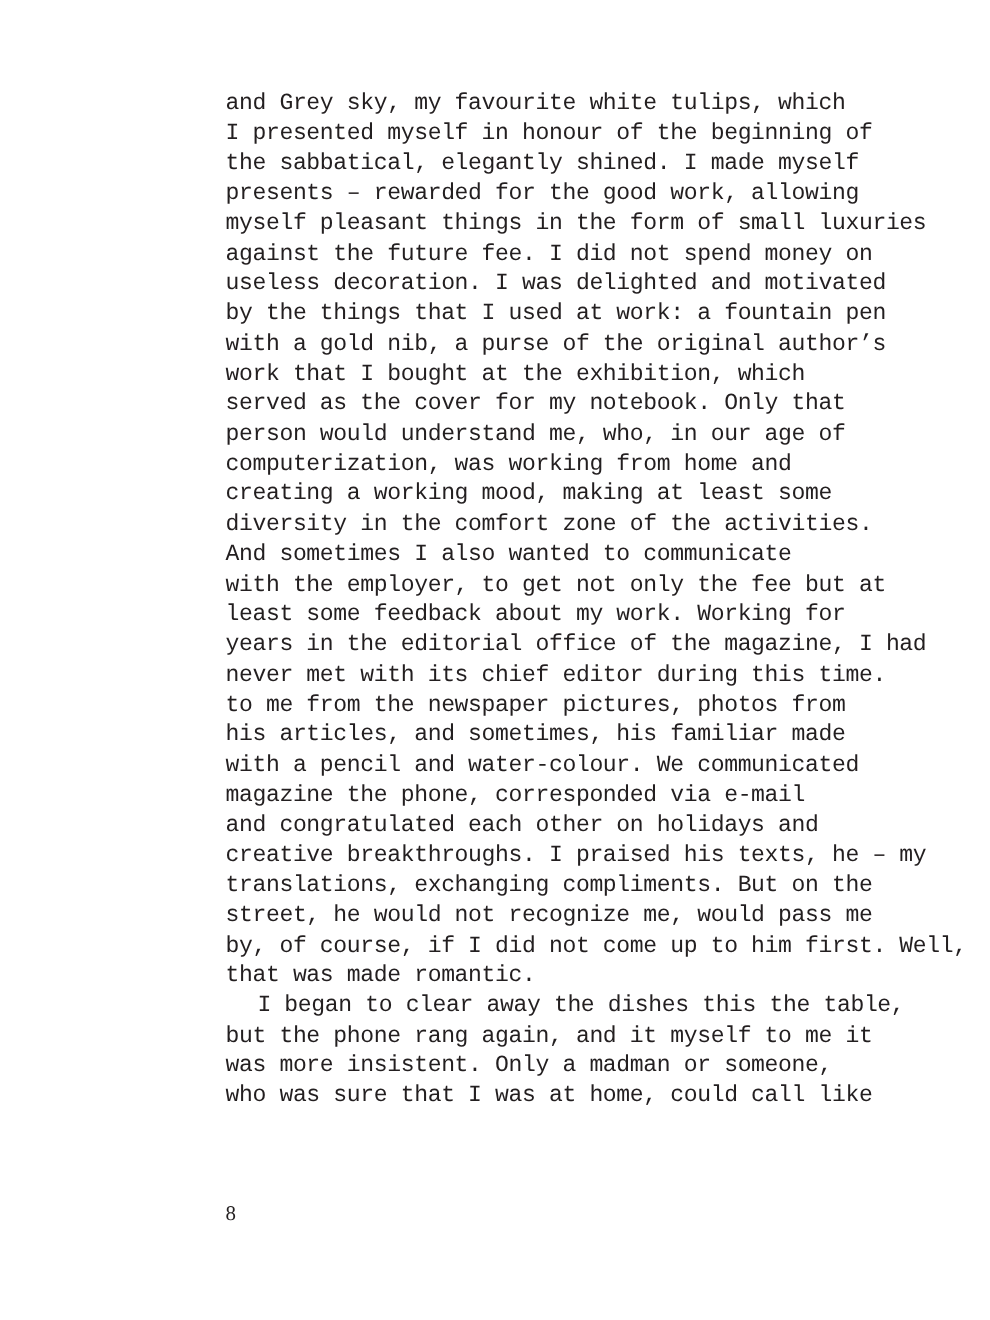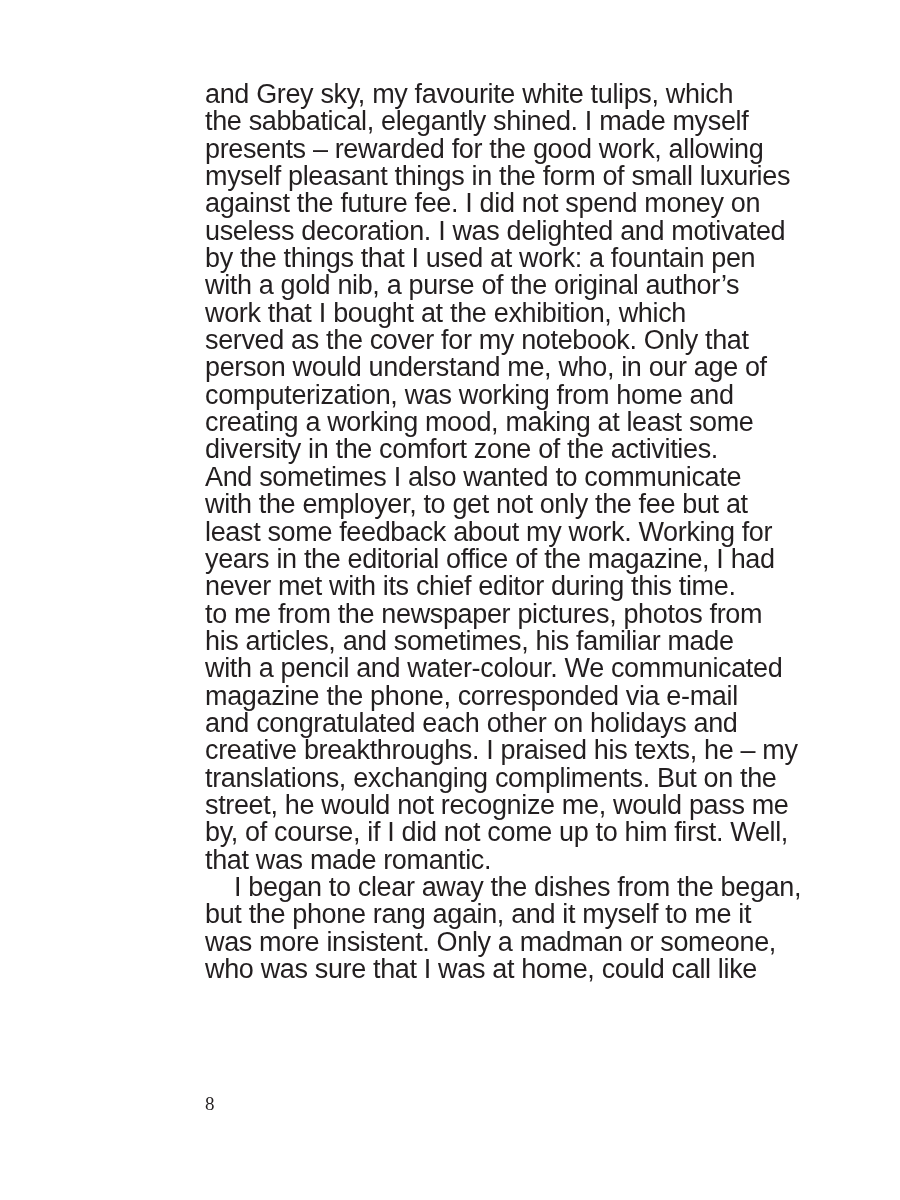--- a/index.html
+++ b/index.html
@@ -12,22 +12,22 @@
       height: 1200px;
       position: relative;
       overflow: hidden;
       color: #231f20;
     }
     .page-body {
       position: absolute;
       left: 205px;
       top: 81px;
       width: 481px;
-      font-family: Liberation Sans, sans-serif;
-      font-size: 27px;
+      font-family: Liberation Mono, monospace;
+      font-size: 21px;
       line-height: 27.35px;
       letter-spacing: -0.35px;
     }
     .line {
       display: block;
       white-space: nowrap;
       text-align: justify;
       text-align-last: justify;
       height: 27.35px;
     }
@@ -45,20 +45,21 @@
       font-size: 19px;
       color: #231f20;
     }
   </style>
 </head>
 <body>
 
 <main class="page-body">
   <div>
     <span class="line">and Grey sky, my favourite white tulips, which</span>
+    <span class="line">I presented myself in honour of the beginning of</span>
     <span class="line">the sabbatical, elegantly shined. I made myself</span>
     <span class="line">presents – rewarded for the good work, allowing</span>
     <span class="line">myself pleasant things in the form of small luxuries</span>
     <span class="line">against the future fee. I did not spend money on</span>
     <span class="line">useless decoration. I was delighted and motivated</span>
     <span class="line">by the things that I used at work: a fountain pen</span>
     <span class="line">with a gold nib, a purse of the original author’s</span>
     <span class="line">work that I bought at the exhibition, which</span>
     <span class="line">served as the cover for my notebook. Only that</span>
     <span class="line">person would understand me, who, in our age of</span>
@@ -75,20 +76,20 @@
     <span class="line">with a pencil and water-colour. We communicated</span>
     <span class="line">magazine the phone, corresponded via e-mail</span>
     <span class="line">and congratulated each other on holidays and</span>
     <span class="line">creative breakthroughs. I praised his texts, he – my</span>
     <span class="line">translations, exchanging compliments. But on the</span>
     <span class="line">street, he would not recognize me, would pass me</span>
     <span class="line">by, of course, if I did not come up to him first. Well,</span>
     <span class="line last">that was made romantic.</span>
   </div>
   <div>
-    <span class="line indent">I began to clear away the dishes from the began,</span>
+    <span class="line indent">I began to clear away the dishes this the table,</span>
     <span class="line">but the phone rang again, and it myself to me it</span>
     <span class="line">was more insistent. Only a madman or someone,</span>
     <span class="line">who was sure that I was at home, could call like</span>
   </div>
 </main>
 
 <div class="page-number">8</div>
 
 </body></html>

